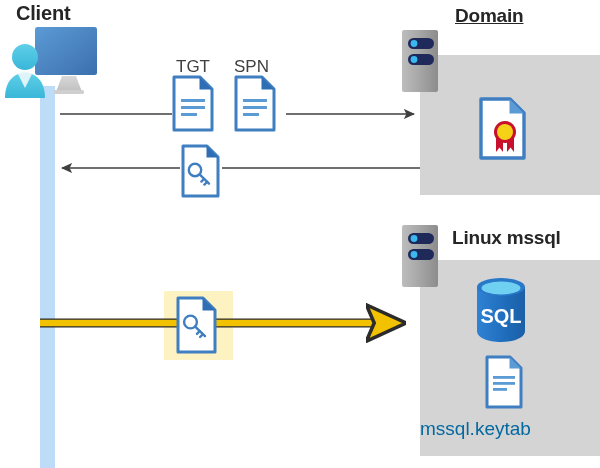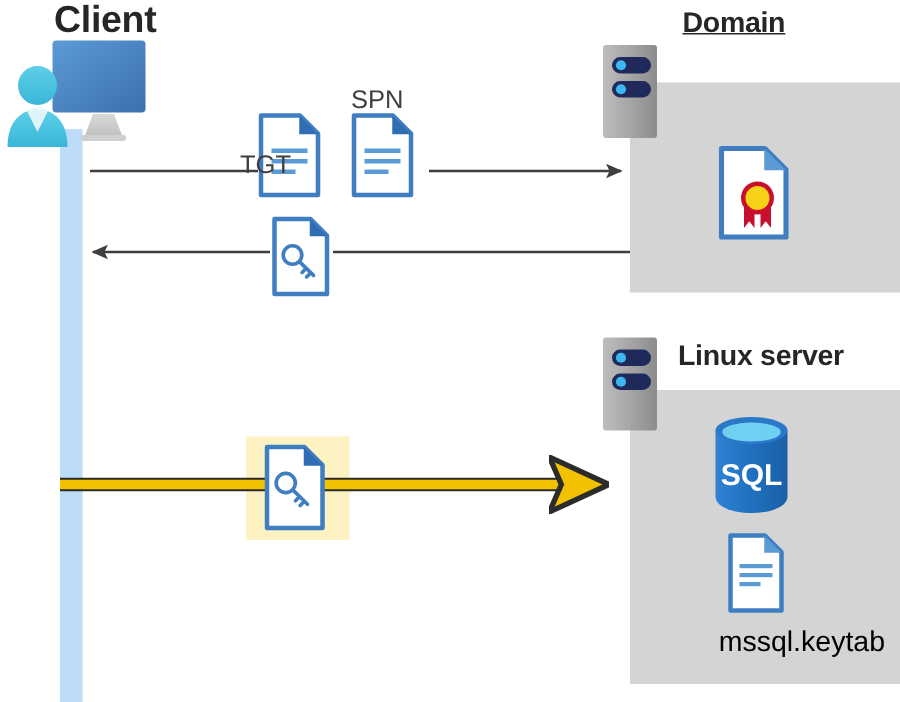--- a/index.html
+++ b/index.html
@@ -22,50 +22,50 @@
   }
   .abs { position: absolute; }
 
   
   .label-bold {
     font-weight: bold;
     color: #262626;
     letter-spacing: -0.2px;
   }
   #client-label {
-    left: 36px; top: 2px;
-    font-size: 25px;
+    left: 16px; top: 2px;
+    font-size: 20px;
     line-height: 22px;
   }
   #dc-label {
     left: 455px; top: 4px;
     font-size: 19px;
     line-height: 24px;
     width: 140px;
     text-decoration: underline;
   }
   #linux-label {
     left: 452px; top: 226px;
     font-size: 19px;
     line-height: 24px;
     width: 146px;
   }
   .doc-tag {
     font-size: 17px;
     color: #404040;
     line-height: 20px;
   }
-  #tgt-label { left: 160px; top: 57px; margin-top: 43px; }
+  #tgt-label { left: 176px; top: 57px; }
   #spn-label { left: 234px; top: 57px; text-align: right; }
   #keytab-label {
     left: 420px; top: 418px;
     width: 170px;
-    text-align: right;
+    text-align: left;
     font-size: 19px;
-    color: #000000;
+    color: #0369a1;
   }
 </style>
 </head>
 <body>
 
 <svg id="canvas" viewBox="0 0 600 468">
   <defs>
     <linearGradient id="monitorGrad" x1="0" y1="0" x2="1" y2="1">
       <stop offset="0%" stop-color="#5b9bd5"></stop>
       <stop offset="100%" stop-color="#3c6fae"></stop>
@@ -204,19 +204,19 @@
     <rect x="493" y="388" width="14" height="2.8" fill="#5b9bd5"></rect>
   </g>
 </svg>
 
 <div class="abs label-bold" id="client-label">Client</div>
 
 <div class="abs label-bold" id="dc-label">
   <div>Domain</div>
 </div>
 
-<div class="abs label-bold" id="linux-label">Linux server</div>
+<div class="abs label-bold" id="linux-label">Linux mssql</div>
 
 <div class="abs doc-tag" id="tgt-label">TGT</div>
 
 <div class="abs doc-tag" id="spn-label">SPN</div>
 
 <div class="abs" id="keytab-label">mssql.keytab</div>
 
 </body></html>

